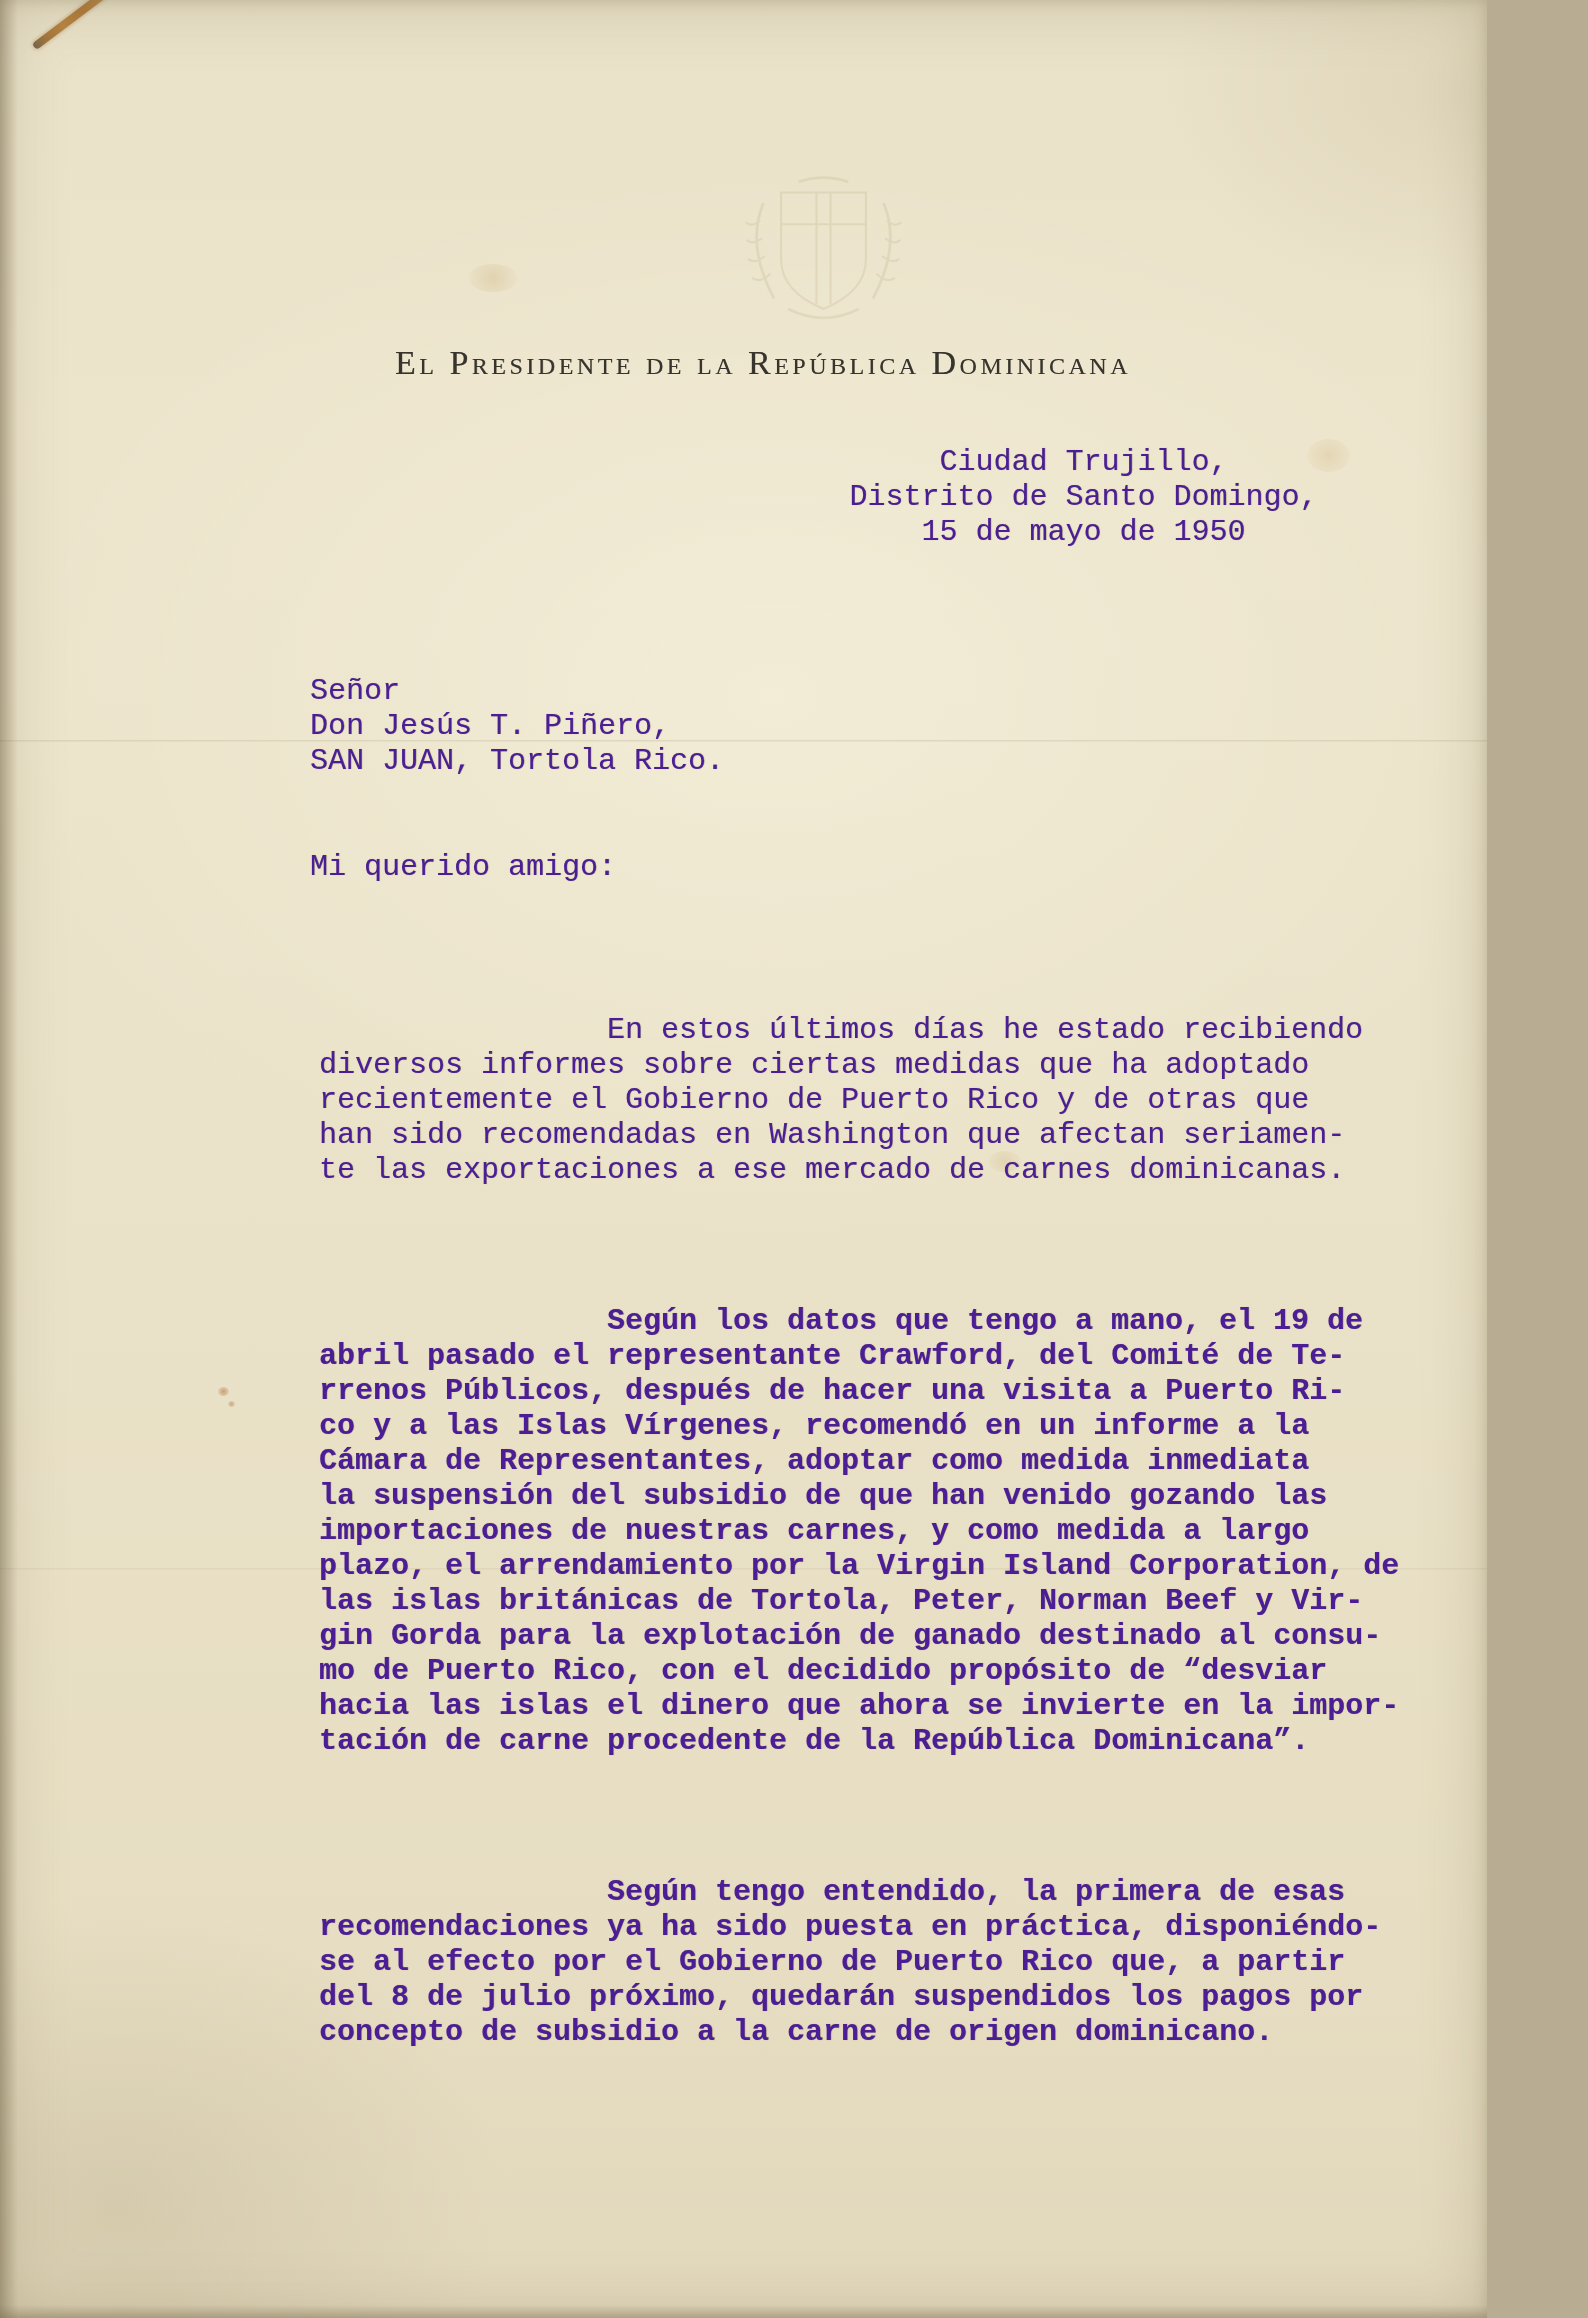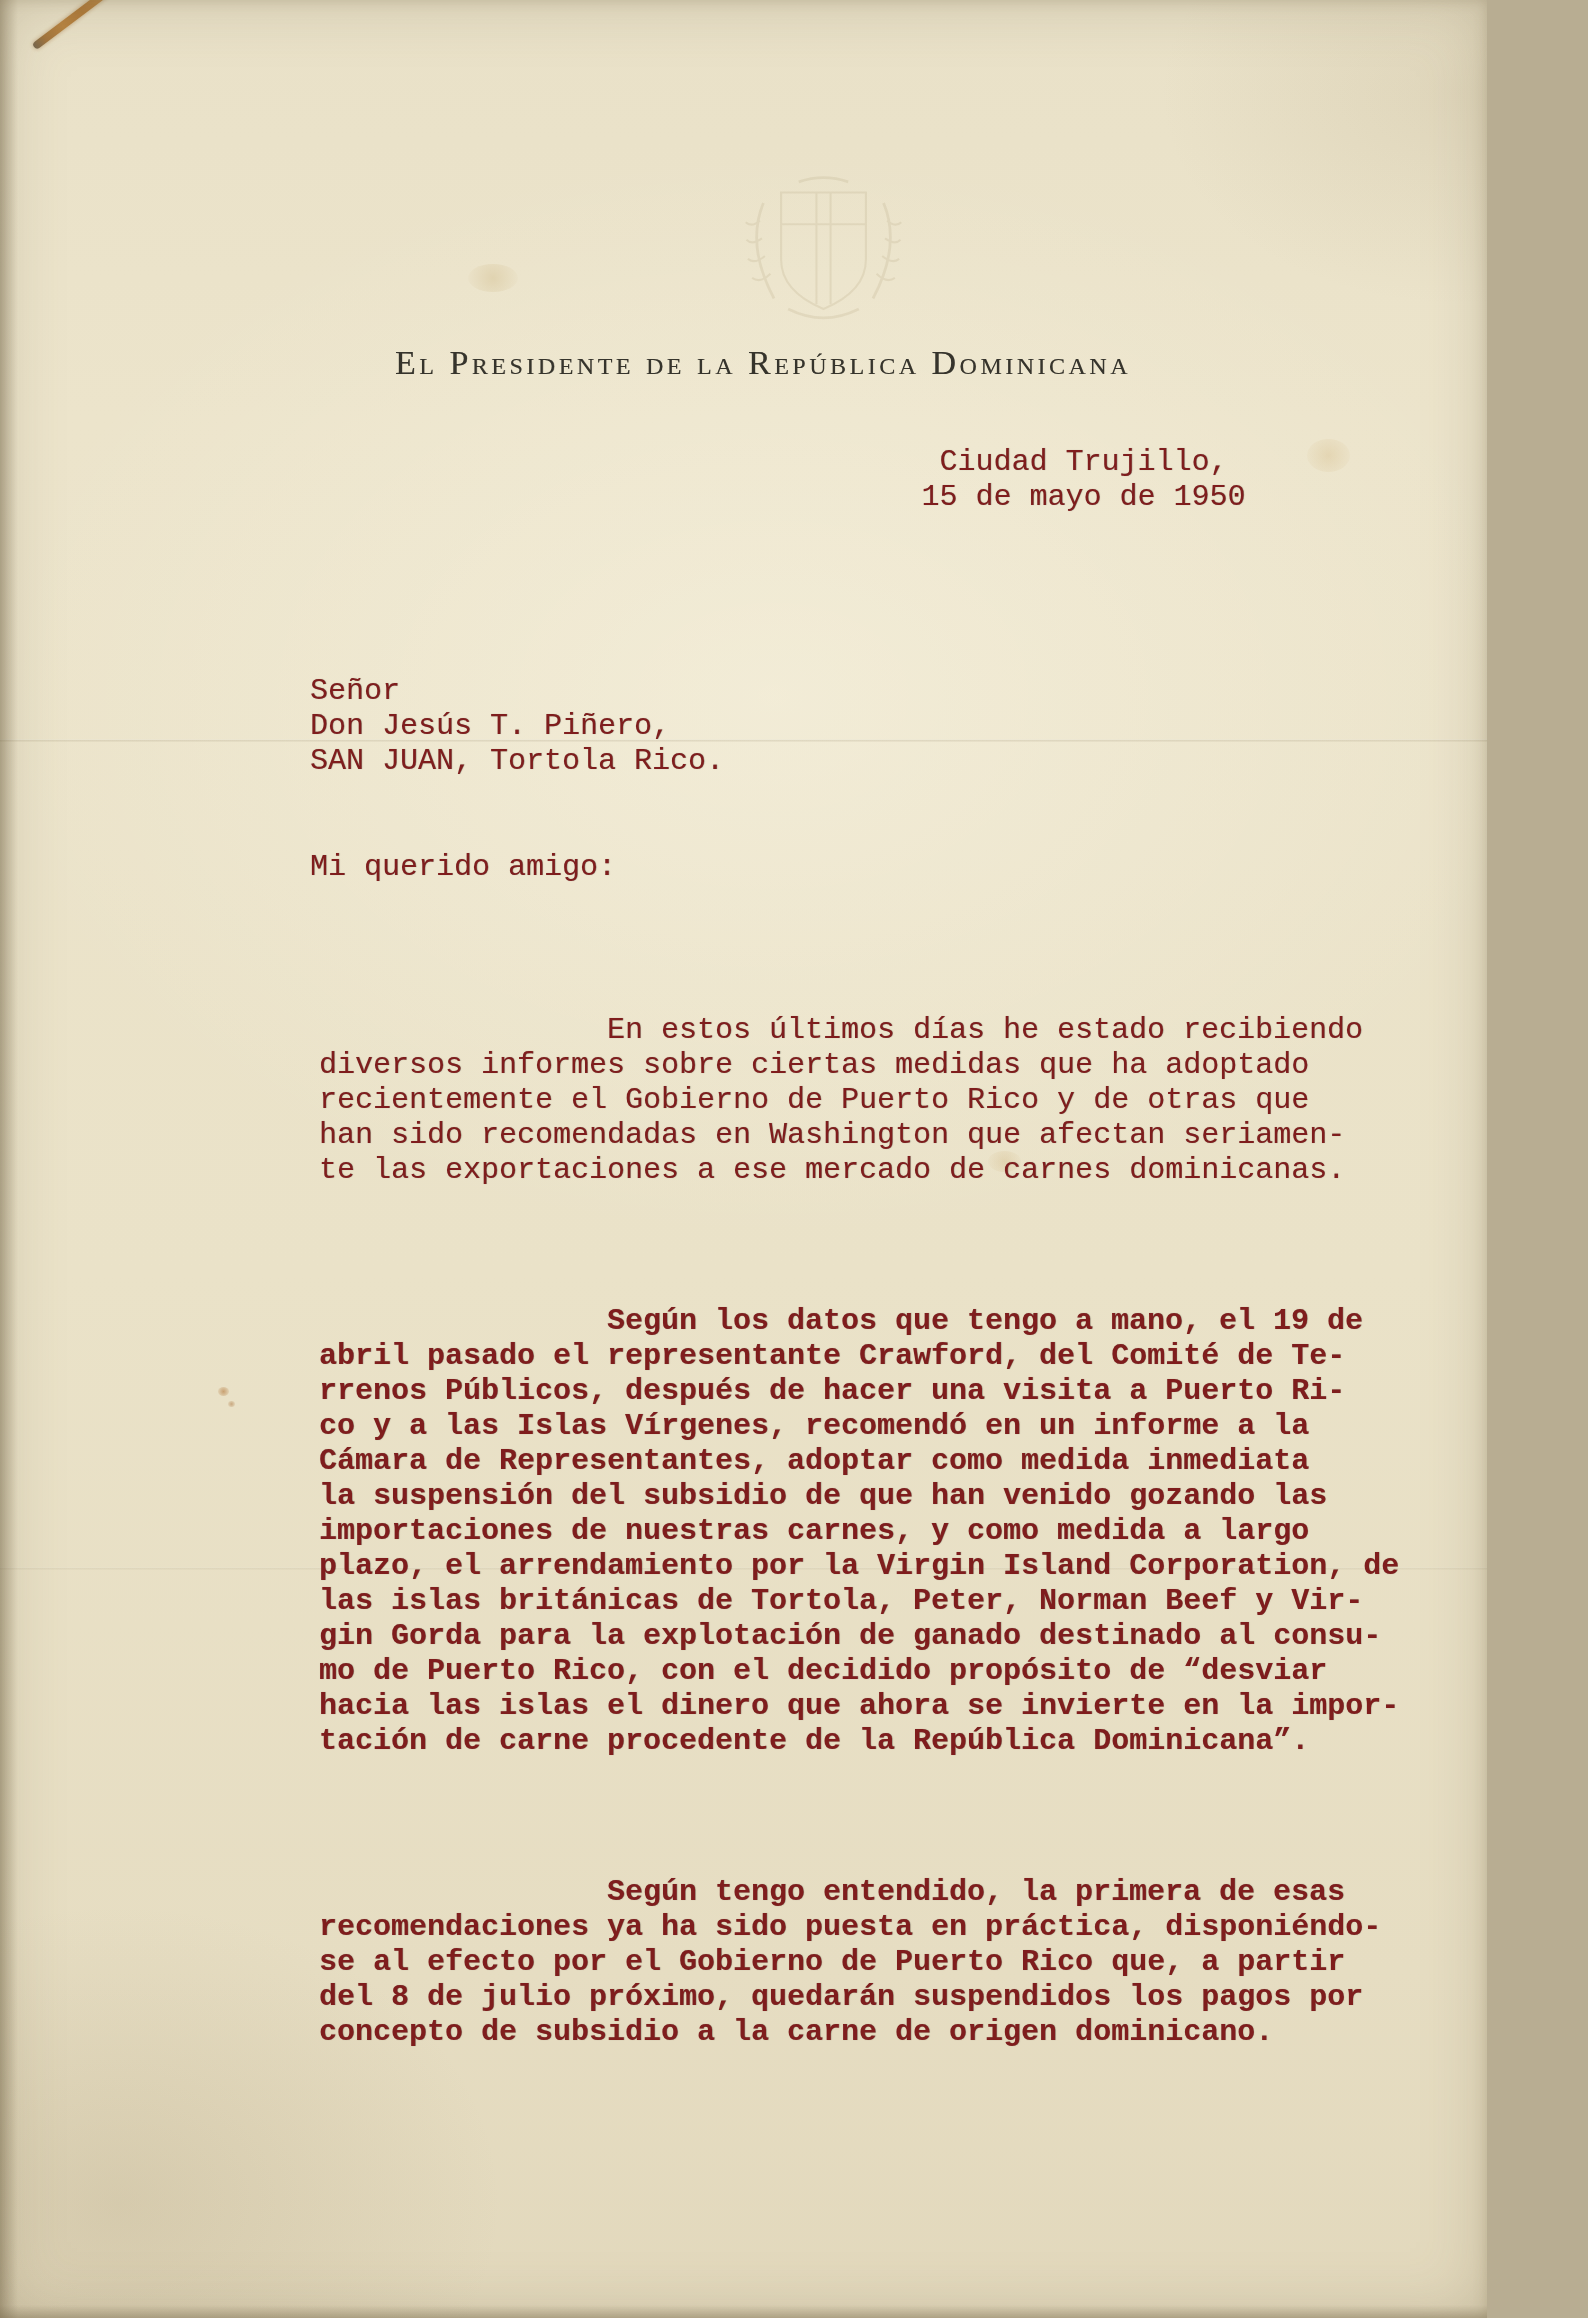--- a/index.html
+++ b/index.html
@@ -99,21 +99,21 @@
     font-family: "Liberation Serif", "DejaVu Serif", serif;
     font-variant: small-caps;
     font-size: 34px;
     letter-spacing: 3.5px;
     color: #36342c;
     white-space: nowrap;
     text-shadow: 0.3px 0.3px 0.4px rgba(54,52,44,0.45);
   }
   
   .tw {
-    color: #7f1d1d;
+    color: #4c1d95;
     font-size: 30px;
     line-height: 35px;
     text-shadow: 0.4px 0.4px 0.7px rgba(62,58,48,0.5);
     white-space: pre;
   }
   .dateline {
     position: absolute;
     left: 839px;
     top: 445px;
     width: 489px;
@@ -161,21 +161,21 @@
   <div class="fox-spot spot-a"></div>
   <div class="fox-spot spot-b"></div>
   <div class="fox-spot spot-c"></div>
   <div class="fox-spot spot-d"></div>
   <div class="fox-spot spot-e"></div>
   <div class="crease crease-1"></div>
   <div class="crease crease-2"></div>
 
   <div class="letterhead">El Presidente de la República Dominicana</div>
 
-  <div class="tw dateline"><div class="line">Ciudad Trujillo,</div><div class="line">15 de mayo de 1950</div></div>
+  <div class="tw dateline"><div class="line">Ciudad Trujillo,</div><div class="line">Distrito de Santo Domingo,</div><div class="line">15 de mayo de 1950</div></div>
 
   <div class="tw recipient"><div class="line">Señor</div><div class="line">Don Jesús T. Piñero,</div><div class="line">SAN JUAN, Tortola Rico.</div></div>
 
   <div class="tw salutation">Mi querido amigo:</div>
 
   <div class="tw body-text">
     <div class="paragraph"><div class="line">En estos últimos días he estado recibiendo</div><div class="line">diversos informes sobre ciertas medidas que ha adoptado</div><div class="line">recientemente el Gobierno de Puerto Rico y de otras que</div><div class="line">han sido recomendadas en Washington que afectan seriamen-</div><div class="line">te las exportaciones a ese mercado de carnes dominicanas.</div></div>
     <div class="paragraph"><div class="line">Según los datos que tengo a mano, el 19 de</div><div class="line">abril pasado el representante Crawford, del Comité de Te-</div><div class="line">rrenos Públicos, después de hacer una visita a Puerto Ri-</div><div class="line">co y a las Islas Vírgenes, recomendó en un informe a la</div><div class="line">Cámara de Representantes, adoptar como medida inmediata</div><div class="line">la suspensión del subsidio de que han venido gozando las</div><div class="line">importaciones de nuestras carnes, y como medida a largo</div><div class="line">plazo, el arrendamiento por la Virgin Island Corporation, de</div><div class="line">las islas británicas de Tortola, Peter, Norman Beef y Vir-</div><div class="line">gin Gorda para la explotación de ganado destinado al consu-</div><div class="line">mo de Puerto Rico, con el decidido propósito de “desviar</div><div class="line">hacia las islas el dinero que ahora se invierte en la impor-</div><div class="line">tación de carne procedente de la República Dominicana”.</div></div>
     <div class="paragraph"><div class="line">Según tengo entendido, la primera de esas</div><div class="line">recomendaciones ya ha sido puesta en práctica, disponiéndo-</div><div class="line">se al efecto por el Gobierno de Puerto Rico que, a partir</div><div class="line">del 8 de julio próximo, quedarán suspendidos los pagos por</div><div class="line">concepto de subsidio a la carne de origen dominicano.</div></div>
   </div>

